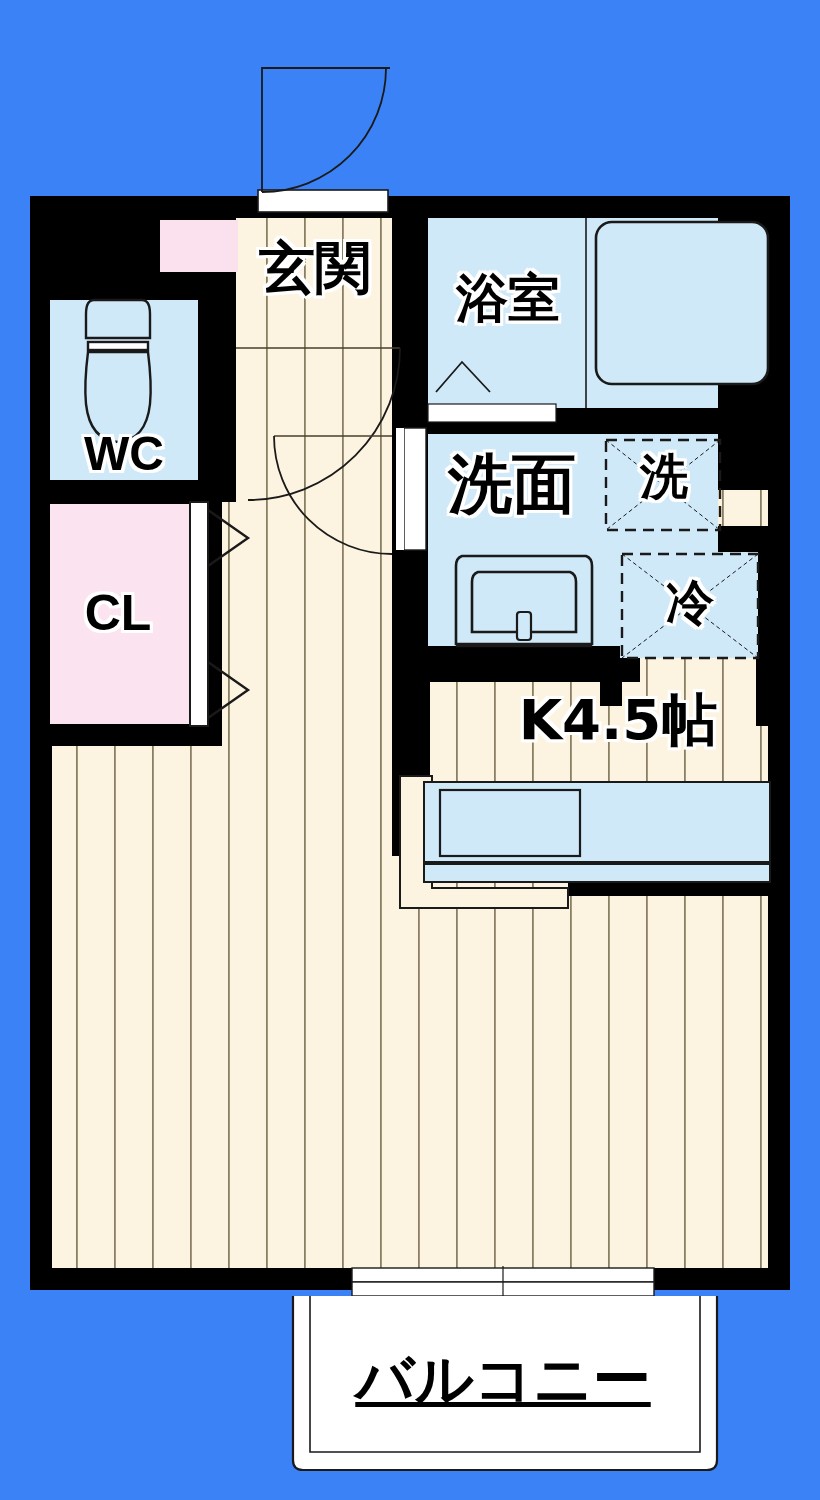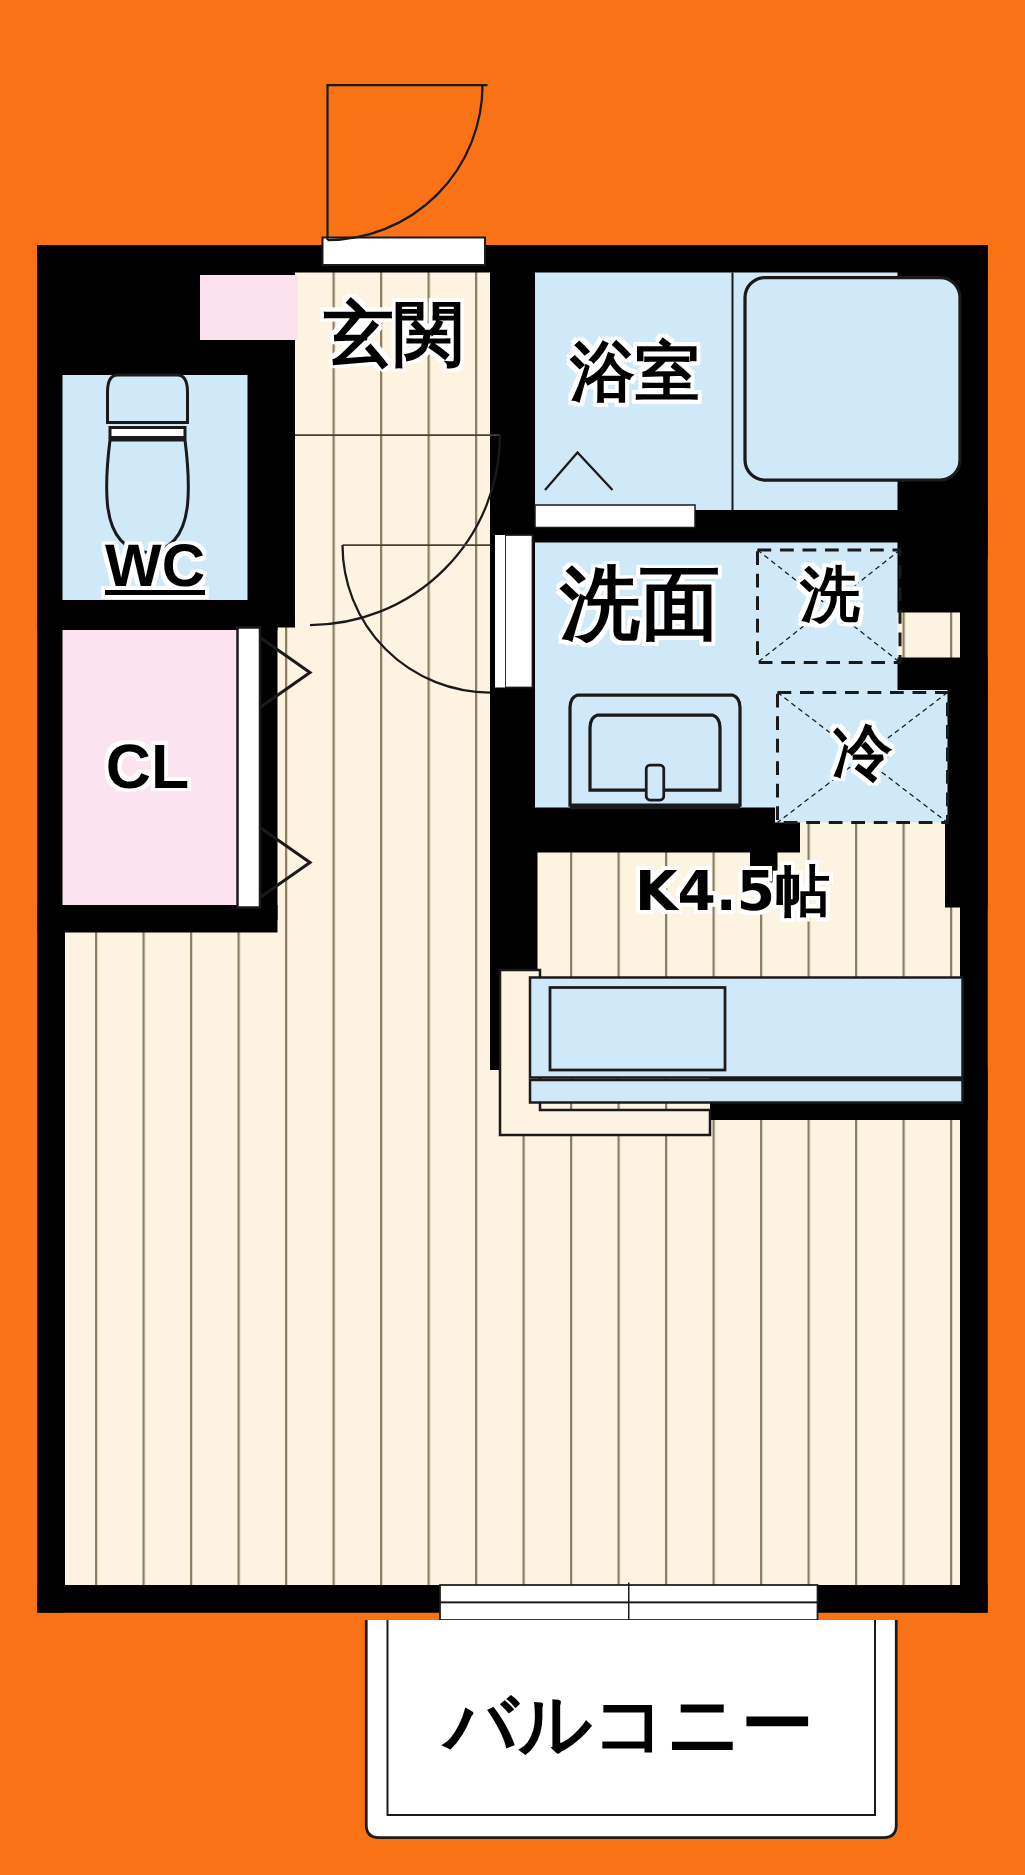--- a/index.html
+++ b/index.html
@@ -1,17 +1,17 @@
 <!DOCTYPE html>
 <html><head>
 <meta charset="utf-8">
 <style>
   html,body{margin:0;padding:0;background:#ffffff;}
   body{font-family:"Liberation Sans","DejaVu Sans",sans-serif;}
-  #plan{position:relative;width:820px;height:1500px;background:#f97316;overflow:hidden;}
+  #plan{position:relative;width:820px;height:1500px;background:#3b82f6;overflow:hidden;}
   #plan svg{position:absolute;left:0;top:0;}
   .lbl{position:absolute;font-weight:700;color:#000;white-space:nowrap;
        text-shadow:
          2px 0 0 #fff,-2px 0 0 #fff,0 2px 0 #fff,0 -2px 0 #fff,
          2px 2px 0 #fff,-2px 2px 0 #fff,2px -2px 0 #fff,-2px -2px 0 #fff,
          3px 0 0 #fff,-3px 0 0 #fff,0 3px 0 #fff,0 -3px 0 #fff,
          3px 3px 0 #fff,-3px 3px 0 #fff,3px -3px 0 #fff,-3px -3px 0 #fff;
        line-height:1;}
   .lbl-jp{font-family:"DejaVu Sans",sans-serif;}
   .ctr{text-align:center;transform:translateX(-50%);}
@@ -197,31 +197,31 @@
 
     <g>
       <path d="M 293 1296 L 293 1460 Q 293 1470 303 1470 L 707 1470 Q 717 1470 717 1460 L 717 1296" fill="#ffffff" stroke="#1a1a1a" stroke-width="2.2"></path>
       <path d="M 310 1296 L 310 1452 L 700 1452 L 700 1296" fill="none" stroke="#1a1a1a" stroke-width="1.6"></path>
     </g>
 
   </svg>
 
   <div class="lbl lbl-jp ctr" style="left:315px; top:240px; font-size:56px;">玄関</div>
 
-  <div class="lbl ctr" style="left:124px; top:430px; font-size:48px;text-decoration:underline;">WC</div>
+  <div class="lbl ctr" style="left:124px; top:430px; font-size:48px;">WC</div>
 
   <div class="lbl ctr" style="left:118px; top:588px; font-size:50px;text-align:center;">CL</div>
 
   <div class="lbl lbl-jp ctr" style="left:508px; top:272px; font-size:52px;">浴室</div>
 
   <div class="lbl lbl-jp ctr" style="left:512px; top:452px; font-size:64px;">洗面</div>
 
   <div class="lbl lbl-jp ctr" style="left:664px; top:452px; font-size:48px;">洗</div>
 
   <div class="lbl lbl-jp ctr" style="left:690px; top:578px; font-size:48px;">冷</div>
 
-  <div class="lbl lbl-jp ctr" style="left:586px; top:692px; font-size:44px;">K4.5帖</div>
-
-
-
-  <div class="lbl lbl-jp ctr" style="left:503px; top:1350px; font-size:58px;">バルコニー</div>
+  <div class="lbl lbl-jp ctr" style="left:618px; top:692px; font-size:56px;">K4.5帖</div>
+
+
+
+  <div class="lbl lbl-jp ctr" style="left:503px; top:1350px; font-size:58px;text-decoration:underline;">バルコニー</div>
 
 </div>
 
 </body></html>

